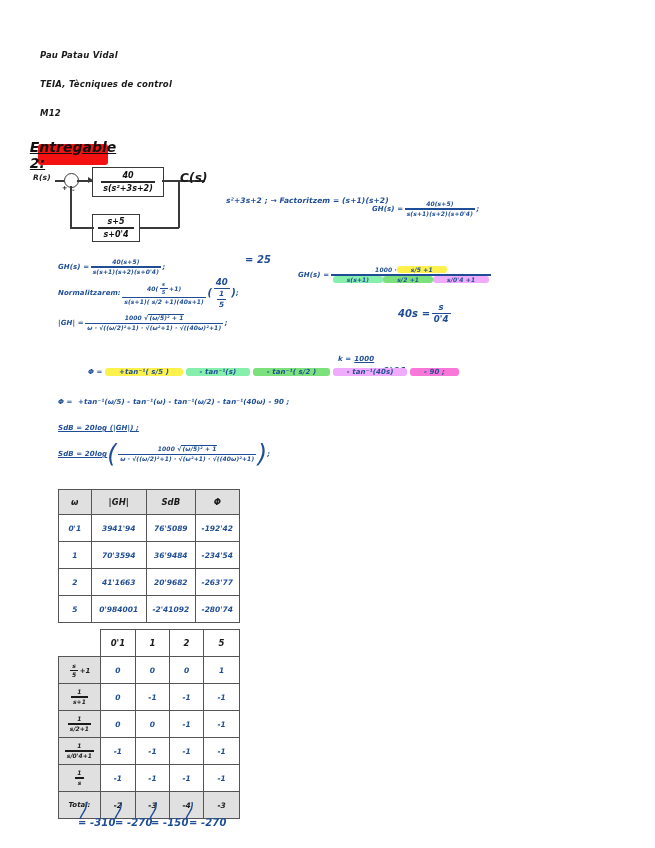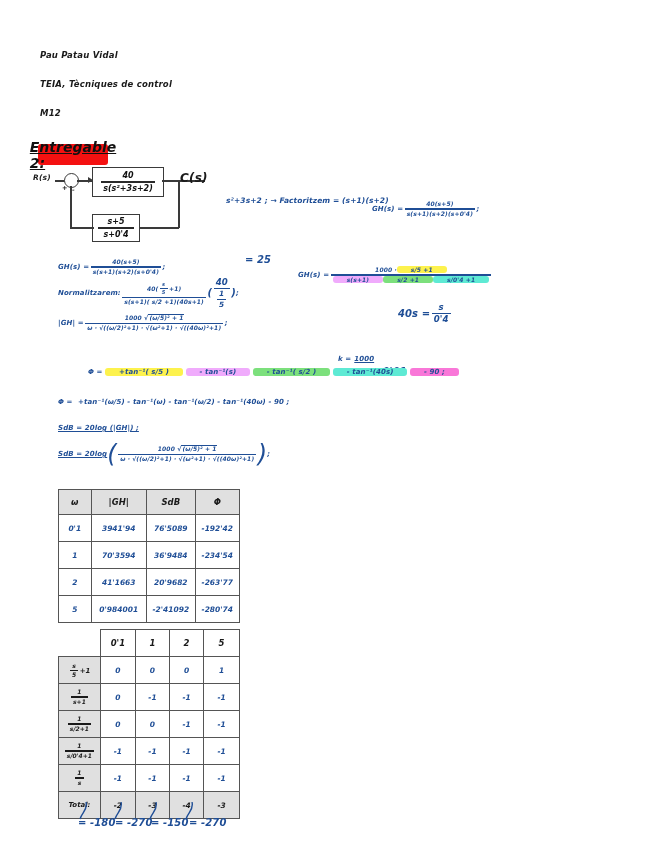--- a/index.html
+++ b/index.html
@@ -134,23 +134,23 @@
     display: inline-flex;
     align-items: center;
     border-top: 1.2px solid currentColor;
     padding-left: 1px;
   }
   .sqsym { font-size: 1.05em; margin-right: 0px; }
 
   
   .hl { border-radius: 3px; padding: 0 14px; }
   .hl-yellow { background: #fdf24d; }
-  .hl-orange { background: #f0abfc; }
+  .hl-orange { background: #86efac; }
   .hl-green  { background: #7ce07c; }
-  .hl-red    { background: #5eead4; font-style: italic; }
+  .hl-red    { background: #f0abfc; font-style: italic; }
   .hl-pink   { background: #f977d8; }
 
   
   table.grid {
     position: absolute;
     border-collapse: collapse;
     background: #fff;
   }
   table.grid td, table.grid th {
     border: 1.3px solid #555;
@@ -512,18 +512,18 @@
     </tbody>
   </table>
 
   <svg style="position:absolute; left:58px; top:786px; width:190px; height:22px;">
     <path d="M28,0 C30,8 24,10 22,17" stroke="#1f4e96" stroke-width="1.4" fill="none"></path>
     <path d="M63,0 C65,8 59,10 57,17" stroke="#1f4e96" stroke-width="1.4" fill="none"></path>
     <path d="M98,0 C100,8 94,10 92,17" stroke="#1f4e96" stroke-width="1.4" fill="none"></path>
     <path d="M134,0 C136,8 130,10 128,17" stroke="#1f4e96" stroke-width="1.4" fill="none"></path>
   </svg>
 
-  <div class="abs ink-blue tiny" style="left:78px; top:801px;">= -180</div>
+  <div class="abs ink-blue tiny" style="left:78px; top:801px;">= -310</div>
   <div class="abs ink-blue tiny" style="left:115px; top:801px;">= -270</div>
   <div class="abs ink-blue tiny" style="left:151px; top:801px;">= -150</div>
   <div class="abs ink-blue tiny" style="left:189px; top:801px;">= -270</div>
 
 </div>
 
 </body></html>

